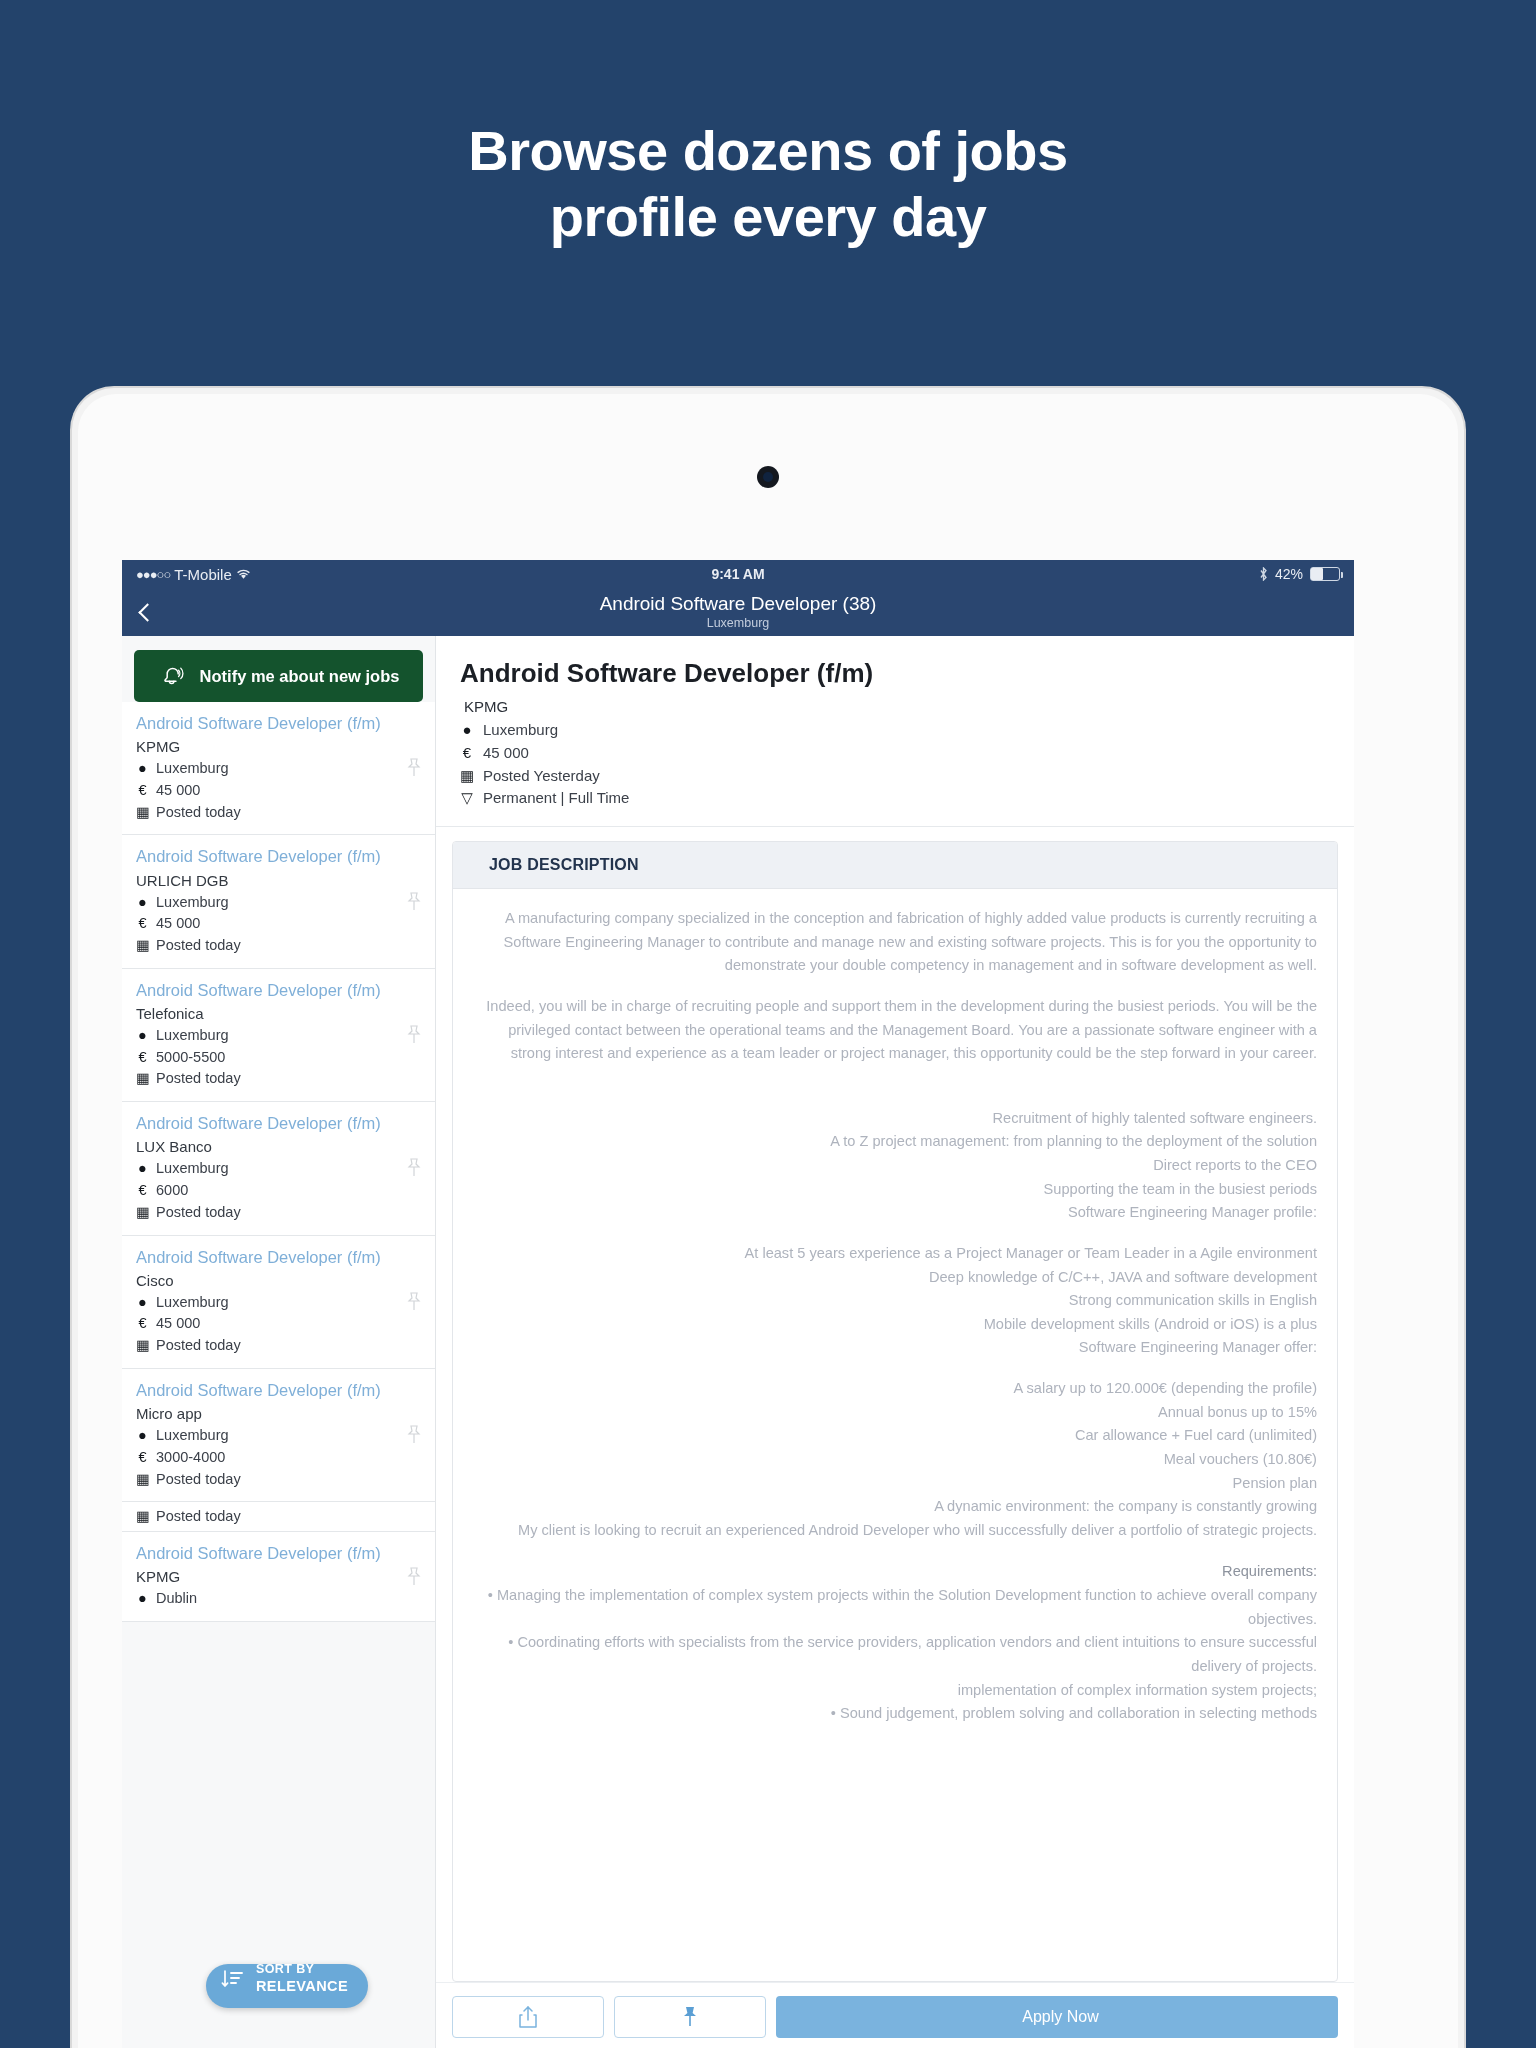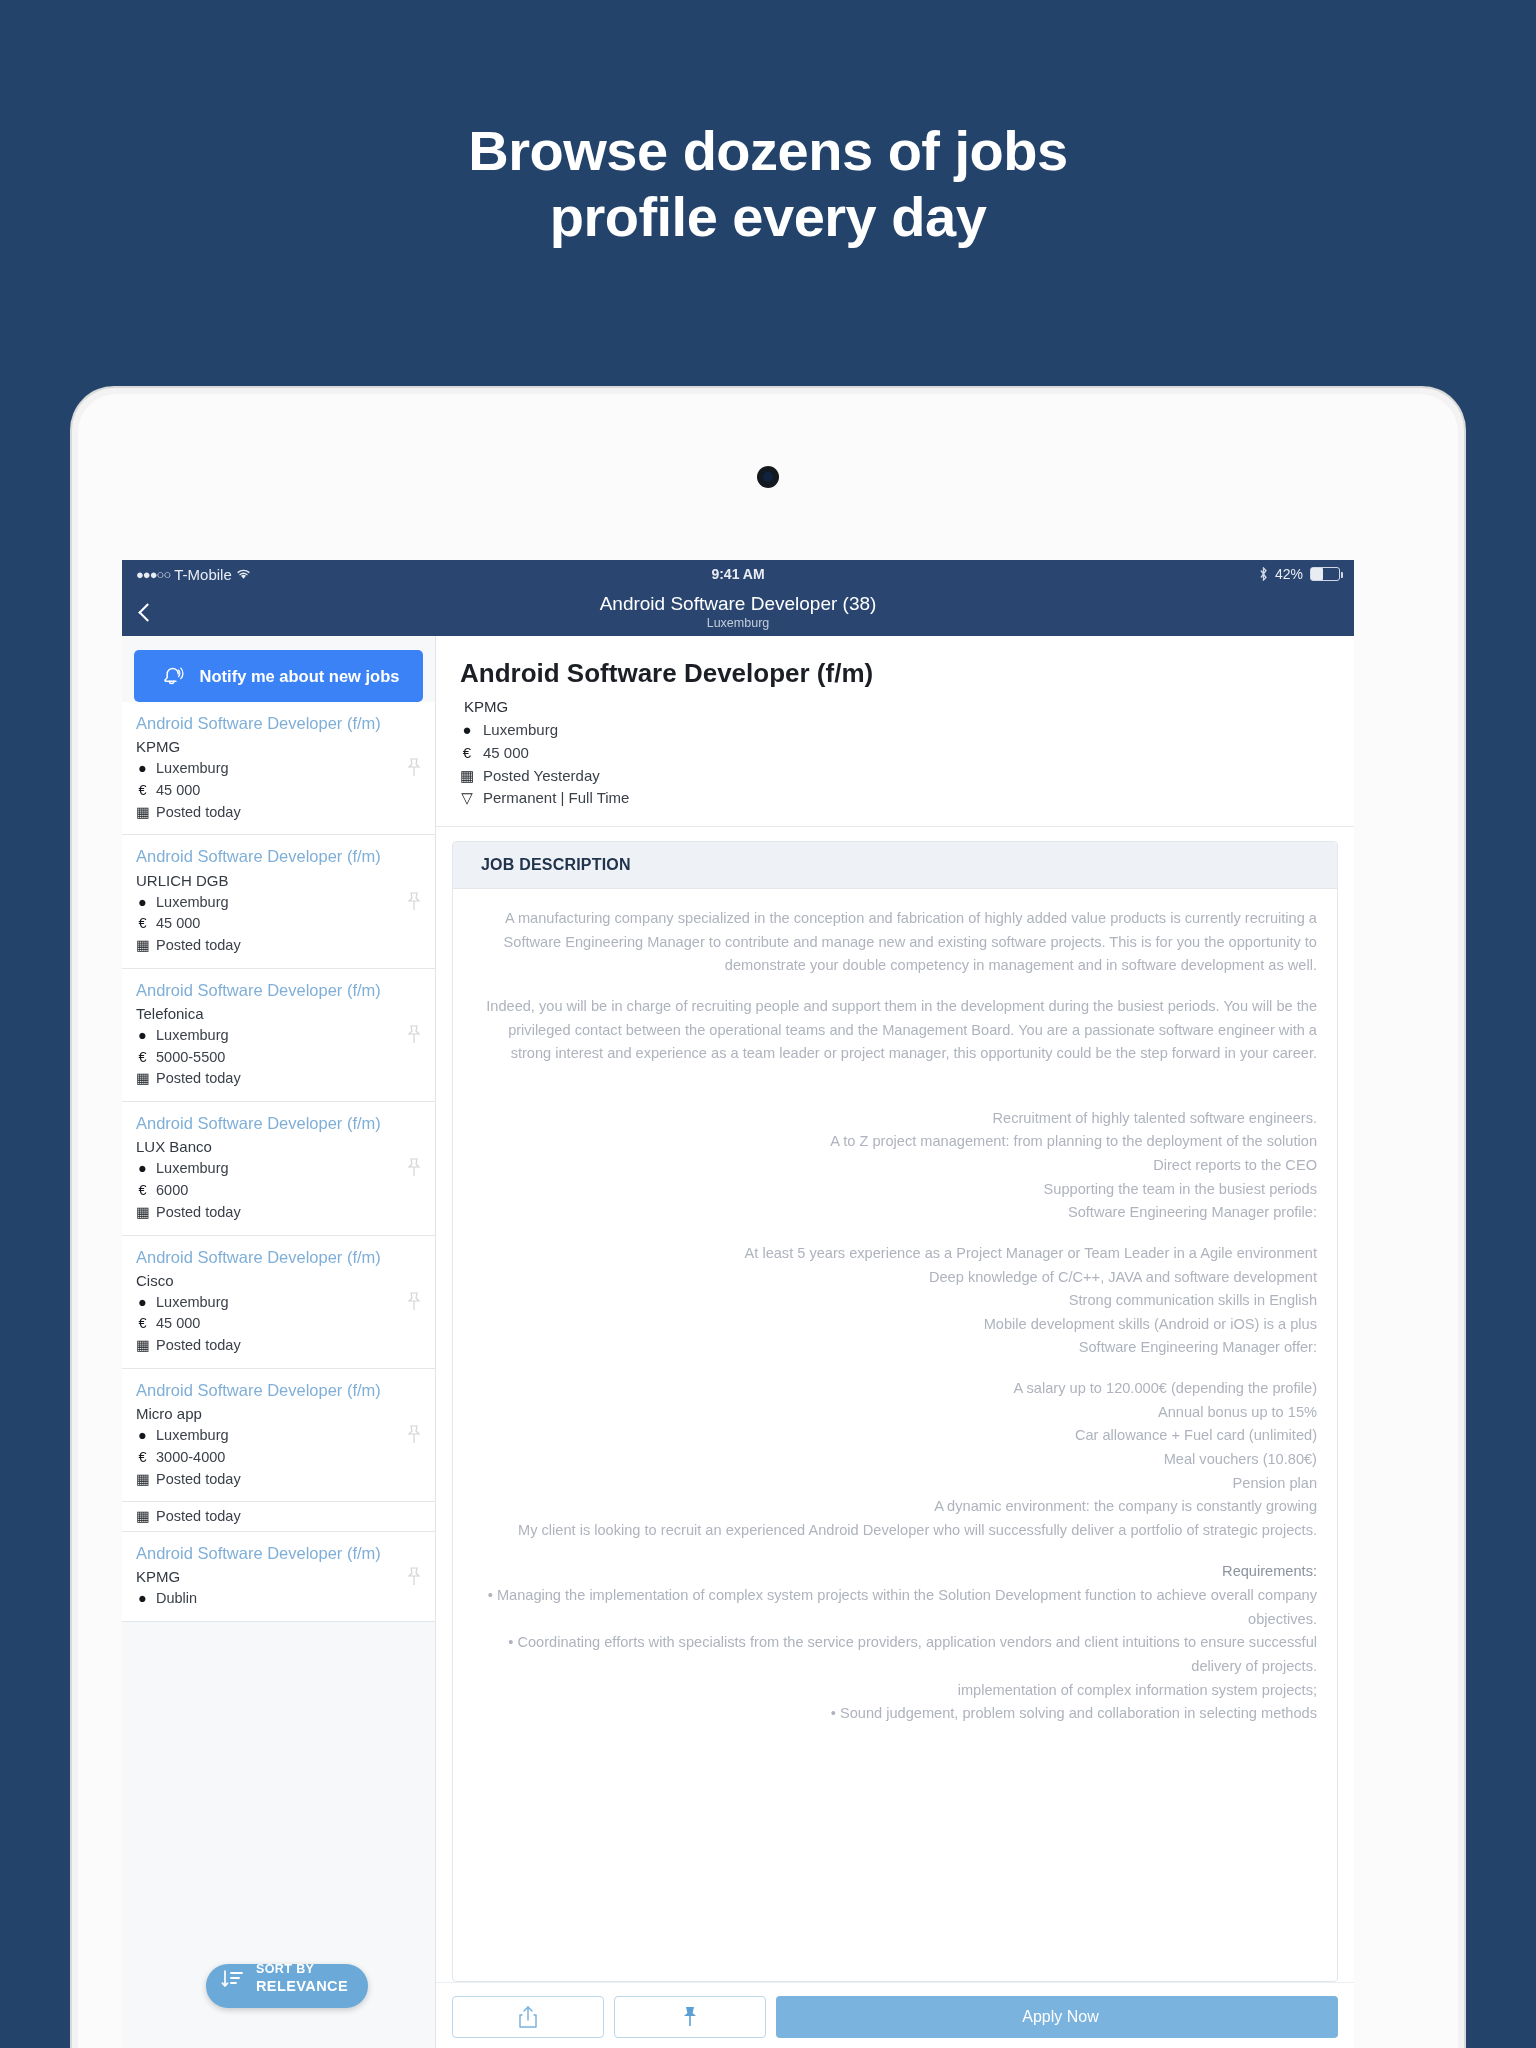--- a/index.html
+++ b/index.html
@@ -122,21 +122,21 @@
   .listpane {
     width: 314px; flex: none;
     background: #f7f8f9;
     border-right: 1px solid #e2e5e8;
     position: relative;
     overflow: hidden;
   }
   .notify-btn {
     margin: 14px 12px 0 12px;
     height: 52px;
-    background: #3b82f6;
+    background: #14532d;
     border-radius: 5px;
     display: flex; align-items: center; justify-content: center;
     gap: 14px;
     color: #fff; font-size: 16.5px; font-weight: bold;
     cursor: pointer;
   }
   .bell-ico { width: 28px; height: 28px; flex: none; }
 
   .job-card {
     background: #fff;
@@ -195,21 +195,21 @@
   }
   .dh-row .gi { width: 14px; text-align: center; flex: none; color: #14181d; }
 
   .desc-wrap { flex: 1; padding: 14px 16px 0 16px; overflow: hidden; position: relative; }
   .desc-card {
     border: 1px solid #e3e6ea; border-radius: 4px;
     height: 100%; overflow: hidden; background: #fff;
   }
   .desc-header {
     background: #eef1f5;
-    padding: 14px 28px;
+    padding: 14px 36px;
     border-bottom: 1px solid #e3e6ea;
     font-size: 16px; font-weight: bold; color: #22334d;
     letter-spacing: .2px;
   }
   .desc-body {
     padding: 18px 20px 0 20px;
     font-size: 14.6px; line-height: 1.62; color: #aeb3bd; text-align: right;
   }
   .desc-body p { margin-bottom: 17px; }
   .desc-body .line { display: block; }

